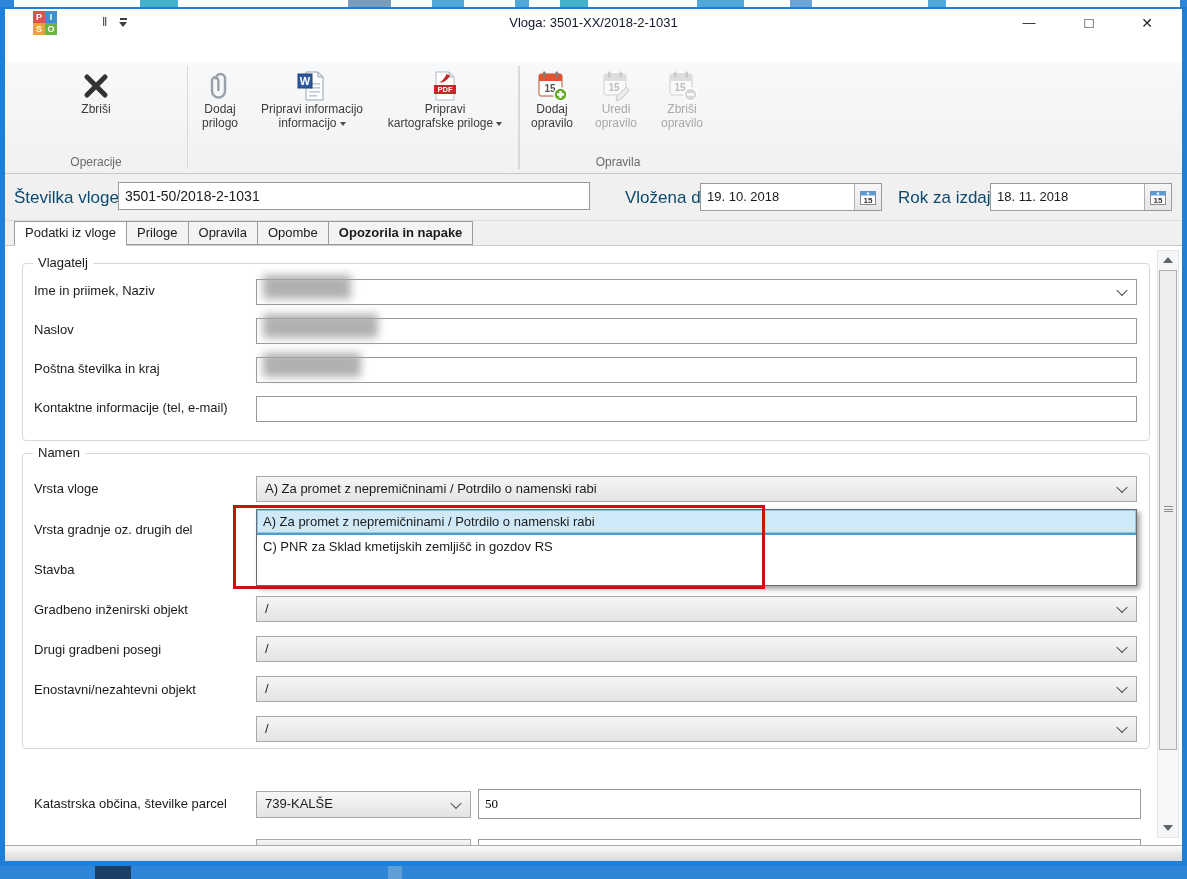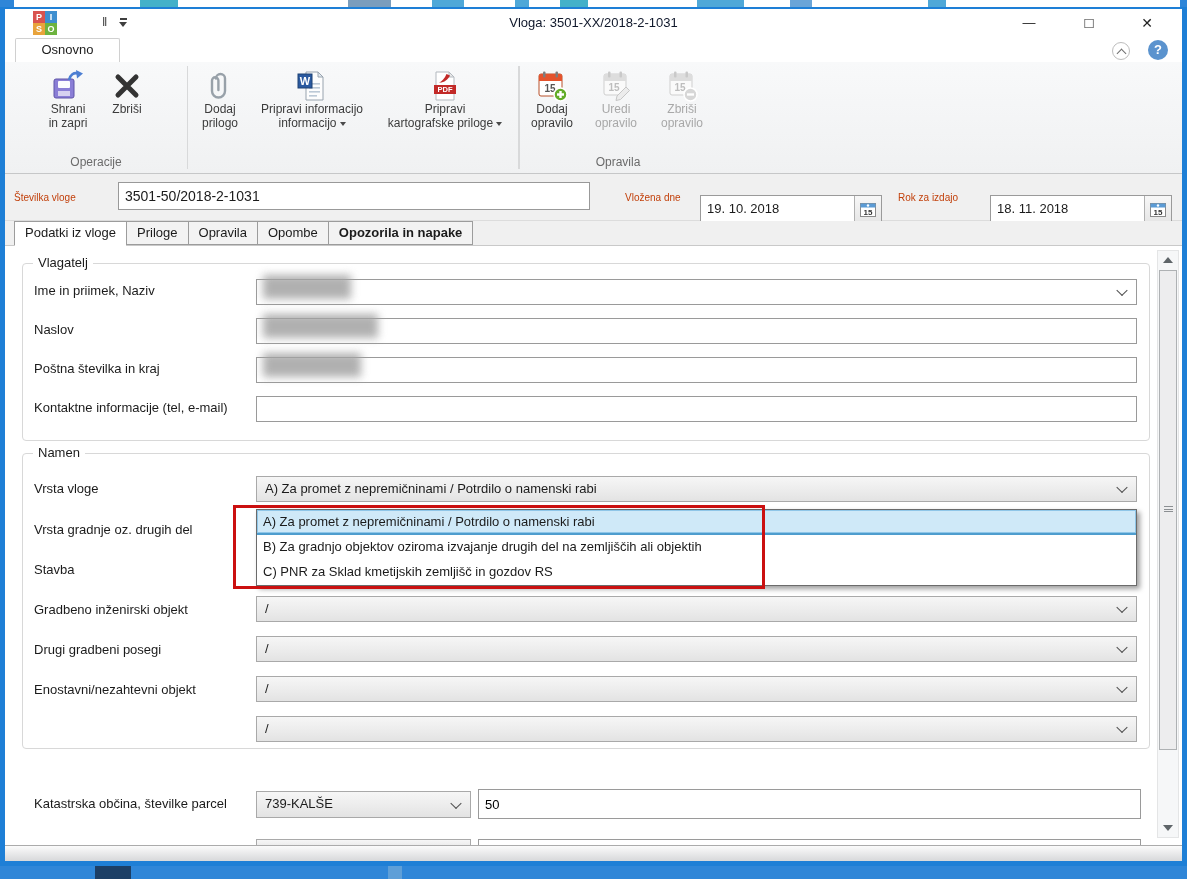--- a/index.html
+++ b/index.html
@@ -58,26 +58,26 @@
   .rbtn{display:flex;flex-direction:column;align-items:center;padding-top:3px;cursor:default;}
   .rbtn svg{flex:0 0 auto;}
   .btn-line{font-size:12px;line-height:14px;color:#3c3c3c;text-align:center;white-space:nowrap;}
   .rbtn.disabled .btn-line{color:#a8a8a8;}
   .dd-arrow{display:inline-block;width:0;height:0;border-left:3.5px solid transparent;
     border-right:3.5px solid transparent;border-top:4px solid #4a4a4a;margin-left:3px;vertical-align:middle;}
 
   
   .headerband{position:absolute;left:0;top:165px;width:1177px;height:47px;background:#f0f0f0;
     border-bottom:1px solid #dcdcdc;box-sizing:border-box;}
-  .hlabel{position:absolute;top:0;height:47px;display:flex;align-items:center;font-size:10px;color:#c2410c;}
+  .hlabel{position:absolute;top:0;height:47px;display:flex;align-items:center;font-size:17px;color:#0c4a6e;}
   .num-input{position:absolute;left:113px;top:8px;width:472px;height:28px;box-sizing:border-box;
     border:1px solid #999;background:#fff;font-size:14px;padding:0 6px;color:#1b1b1b;
     font-family:"Liberation Sans","DejaVu Sans",sans-serif;}
   .datefield{position:absolute;top:9px;width:182px;height:28px;box-sizing:border-box;border:1px solid #9a9a9a;
-    background:#fff;display:flex;margin-top:12px;}
+    background:#fff;display:flex;}
   .datefield .dval{flex:1;font-size:13px;color:#1b1b1b;padding:5px 0 0 6px;}
   .datefield .dbtn{width:26px;border-left:1px solid #b0b0b0;background:linear-gradient(180deg,#f7f7f7,#e6e6e6);
     display:flex;align-items:center;justify-content:center;}
 
   
   .tabstrip{position:absolute;left:0;top:212px;width:1177px;height:24px;background:#f0f0f0;display:flex;
     padding-left:9px;box-sizing:border-box;}
   .tab{height:24px;box-sizing:border-box;border:1px solid #9c9c9c;border-left:none;background:#f3f3f3;
     font-size:13px;color:#1b1b1b;line-height:22px;padding:0 10px;white-space:nowrap;cursor:default;}
   .tab:first-child{border-left:1px solid #9c9c9c;}
@@ -93,21 +93,21 @@
 
   .field{position:absolute;left:251px;width:881px;height:26px;box-sizing:border-box;}
   .input{background:#fff;border:1px solid #9a9a9a;}
   .combo{background:linear-gradient(180deg,#f6f6f6,#ececec 55%,#e3e3e3);border:1px solid #a9a9a9;}
   .combo-white{background:#fff;border:1px solid #9a9a9a;}
   .cval{position:absolute;left:8px;top:0;line-height:24px;font-size:13px;color:#1b1b1b;white-space:nowrap;}
   .chev{position:absolute;right:10px;top:50%;width:7px;height:7px;border-right:1.4px solid #4f4f4f;
     border-bottom:1.4px solid #4f4f4f;transform:translateY(-70%) rotate(45deg);}
   .redact{position:absolute;left:6px;top:-5px;height:24px;background:#a3a3a3;filter:blur(4px);opacity:.85;}
   .plain-input{position:absolute;left:251px;width:881px;height:26px;box-sizing:border-box;border:1px solid #9a9a9a;
-    background:#fff;font-size:13px;padding:0 6px;font-family:Liberation Sans, sans-serif;}
+    background:#fff;font-size:13px;padding:0 6px;font-family:Liberation Serif, serif;}
 
   
   .dd-list{position:absolute;left:251px;top:263px;width:881px;height:77px;box-sizing:border-box;background:#fff;
     border:1px solid #6b6b6b;box-shadow:3px 3px 5px rgba(0,0,0,.38);z-index:4;}
   .dd-item{height:25px;line-height:24px;font-size:13px;color:#1b1b1b;padding-left:6px;white-space:nowrap;}
   .dd-item.selected{background:#cfe9f8;box-shadow:inset 0 0 0 1px #8fc6e8;border-bottom:2px solid #4e9dce;
     box-sizing:border-box;}
   .annotation{position:absolute;left:228px;top:259px;width:532px;height:84px;border:3px solid #cb1010;
     box-sizing:border-box;z-index:6;pointer-events:none;}
 
@@ -159,43 +159,25 @@
         <b style="background:#6db33f">O</b>
       </div>
       <span class="qat-sep">‖</span>
       <span class="qat-arrow"></span>
       <div class="win-title">Vloga: 3501-XX/2018-2-1031</div>
       <div class="wbtn min">—</div>
       <div class="wbtn max">□</div>
       <div class="wbtn close">✕</div>
     </div>
 
-    <div class="ribbon-tabrow">
-      <div class="ribbon-tab">Osnovno</div>
-      <div class="collapse-btn">
-          <span class="chev-up"></span>
-        </div>
-      <div class="help-btn">?</div>
-    </div>
 
     <div class="ribbon">
 
       <div class="rgroup" style="width:182px">
         <div class="rgroup-buttons">
-          <div class="rbtn" style="width:62px">
-            <svg viewBox="0 0 32 32" width="32" height="32">
-              <rect x="2" y="9" width="20" height="19" rx="2" fill="#8a7ed6" stroke="#5f54a8"></rect>
-              <rect x="6" y="11" width="12" height="7" rx="1" fill="#fbfbfe"></rect>
-              <rect x="6" y="21" width="12" height="5" fill="#d6d1f0"></rect>
-              <path d="M17 10 C18 5 22 2 26 3.5" fill="none" stroke="#4d7fd3" stroke-width="2.6"></path>
-              <polygon points="24,0 31,3.5 25,8.5" fill="#4d7fd3"></polygon>
-            </svg>
-            <span class="btn-line"><span>Shrani</span></span>
-            <span class="btn-line"><span>in zapri</span></span>
-          </div>
           <div class="rbtn" style="width:56px">
             <svg viewBox="0 0 32 32" width="32" height="32">
               <path d="M7 7 L25 25 M25 7 L7 25" stroke="#333" stroke-width="5" stroke-linecap="round"></path>
             </svg>
             <span class="btn-line"><span>Zbriši</span></span>
             <span class="btn-line"><span></span></span>
           </div>
         </div>
         <div class="rgroup-label">Operacije</div>
       </div>
@@ -350,21 +332,20 @@
       <div class="flabel" style="top:235px">Vrsta vloge</div>
       <div class="field combo" style="top:230px">
         <span class="cval">A) Za promet z nepremičninami / Potrdilo o namenski rabi</span>
         <span class="chev"></span>
       </div>
       <div class="flabel" style="top:276px">Vrsta gradnje oz. drugih del</div>
       <div class="flabel" style="top:316px">Stavba</div>
 
       <div class="dd-list">
         <div class="dd-item selected">A) Za promet z nepremičninami / Potrdilo o namenski rabi</div>
-        <div class="dd-item">B) Za gradnjo objektov oziroma izvajanje drugih del na zemljiščih ali objektih</div>
         <div class="dd-item">C) PNR za Sklad kmetijskih zemljišč in gozdov RS</div>
       </div>
       <div class="annotation"></div>
 
       <div class="flabel" style="top:356px">Gradbeno inženirski objekt</div>
       <div class="field combo" style="top:350px">
         <span class="cval">/</span>
         <span class="chev"></span>
       </div>
       <div class="flabel" style="top:396px">Drugi gradbeni posegi</div>

